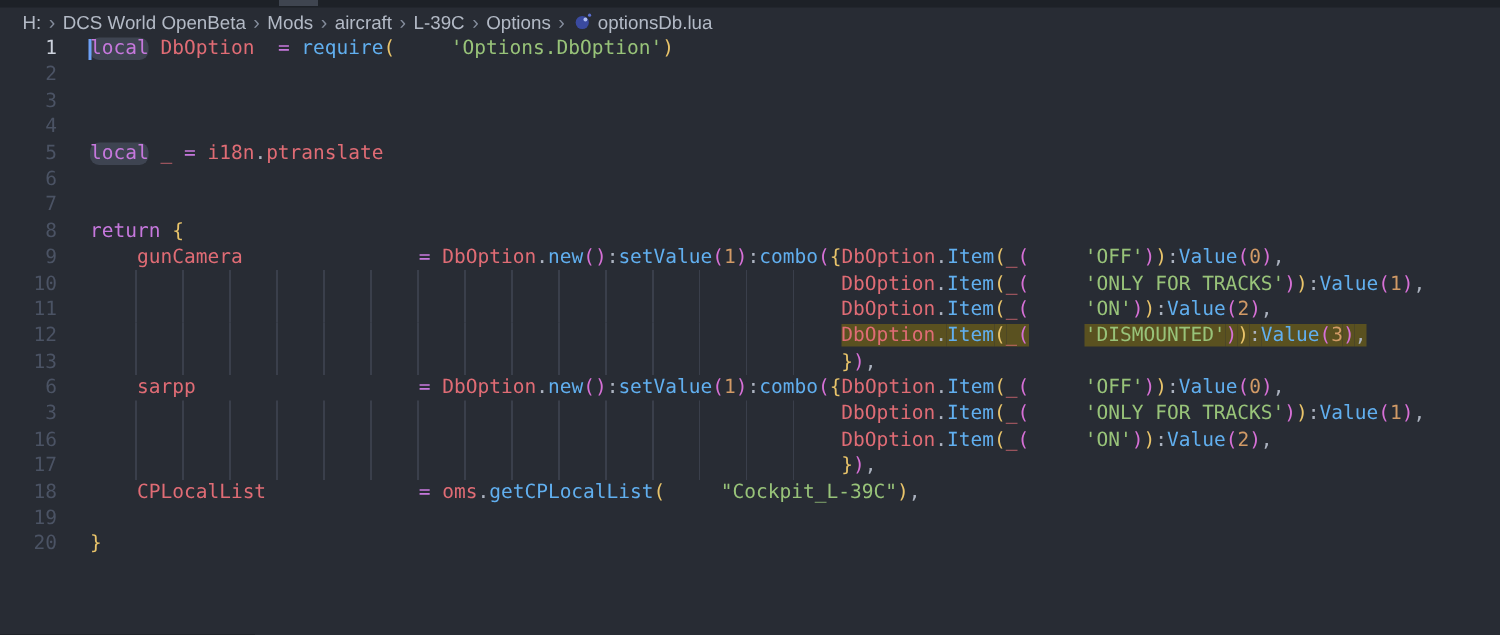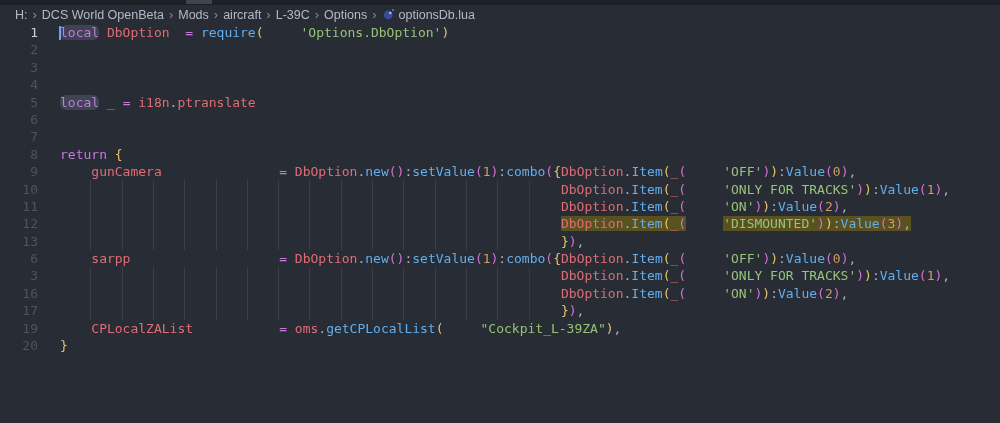--- a/index.html
+++ b/index.html
@@ -114,22 +114,25 @@
         </div>
         <div class="line">
           <span class="gut">16</span>
           <span class="txt"><span class="spc gd">                                                                </span><span class="vr">DbOption</span><span class="pu">.</span><span class="fn">Item</span><span class="b1">(</span><span class="vr">_</span><span class="b2">(</span><span class="st">'ON'</span><span class="b2">)</span><span class="b1">)</span><span class="pu">:</span><span class="fn">Value</span><span class="b2">(</span><span class="nu">2</span><span class="b2">)</span><span class="pu">,</span></span>
         </div>
         <div class="line">
           <span class="gut">17</span>
           <span class="txt"><span class="spc gd">                                                                </span><span class="b1">}</span><span class="b2">)</span><span class="pu">,</span></span>
         </div>
         <div class="line">
+          <span class="gut">18</span>
+          <span class="txt"><span class="spc">    </span><span class="vr">CPLocalList</span><span class="spc">             </span><span class="op">=</span><span class="spc"> </span><span class="vr">oms</span><span class="pu">.</span><span class="fn">getCPLocalList</span><span class="b1">(</span><span class="st">"Cockpit_L-39C"</span><span class="b1">)</span><span class="pu">,</span></span>
+        </div>
+        <div class="line">
           <span class="gut">19</span>
-          <span class="txt"><span class="spc">    </span><span class="vr">CPLocalZAList</span><span class="spc">           </span><span class="op">=</span><span class="spc"> </span><span class="vr">oms</span><span class="pu">.</span><span class="fn">getCPLocalList</span><span class="b1">(</span><span class="st">"Cockpit_L-39ZA"</span><span class="b1">)</span><span class="pu">,</span></span>
         </div>
         <div class="line">
           <span class="gut">20</span>
           <span class="txt"><span class="b1">}</span></span>
         </div>
       </div>
   </div>
 </div>
 
 </body></html>

